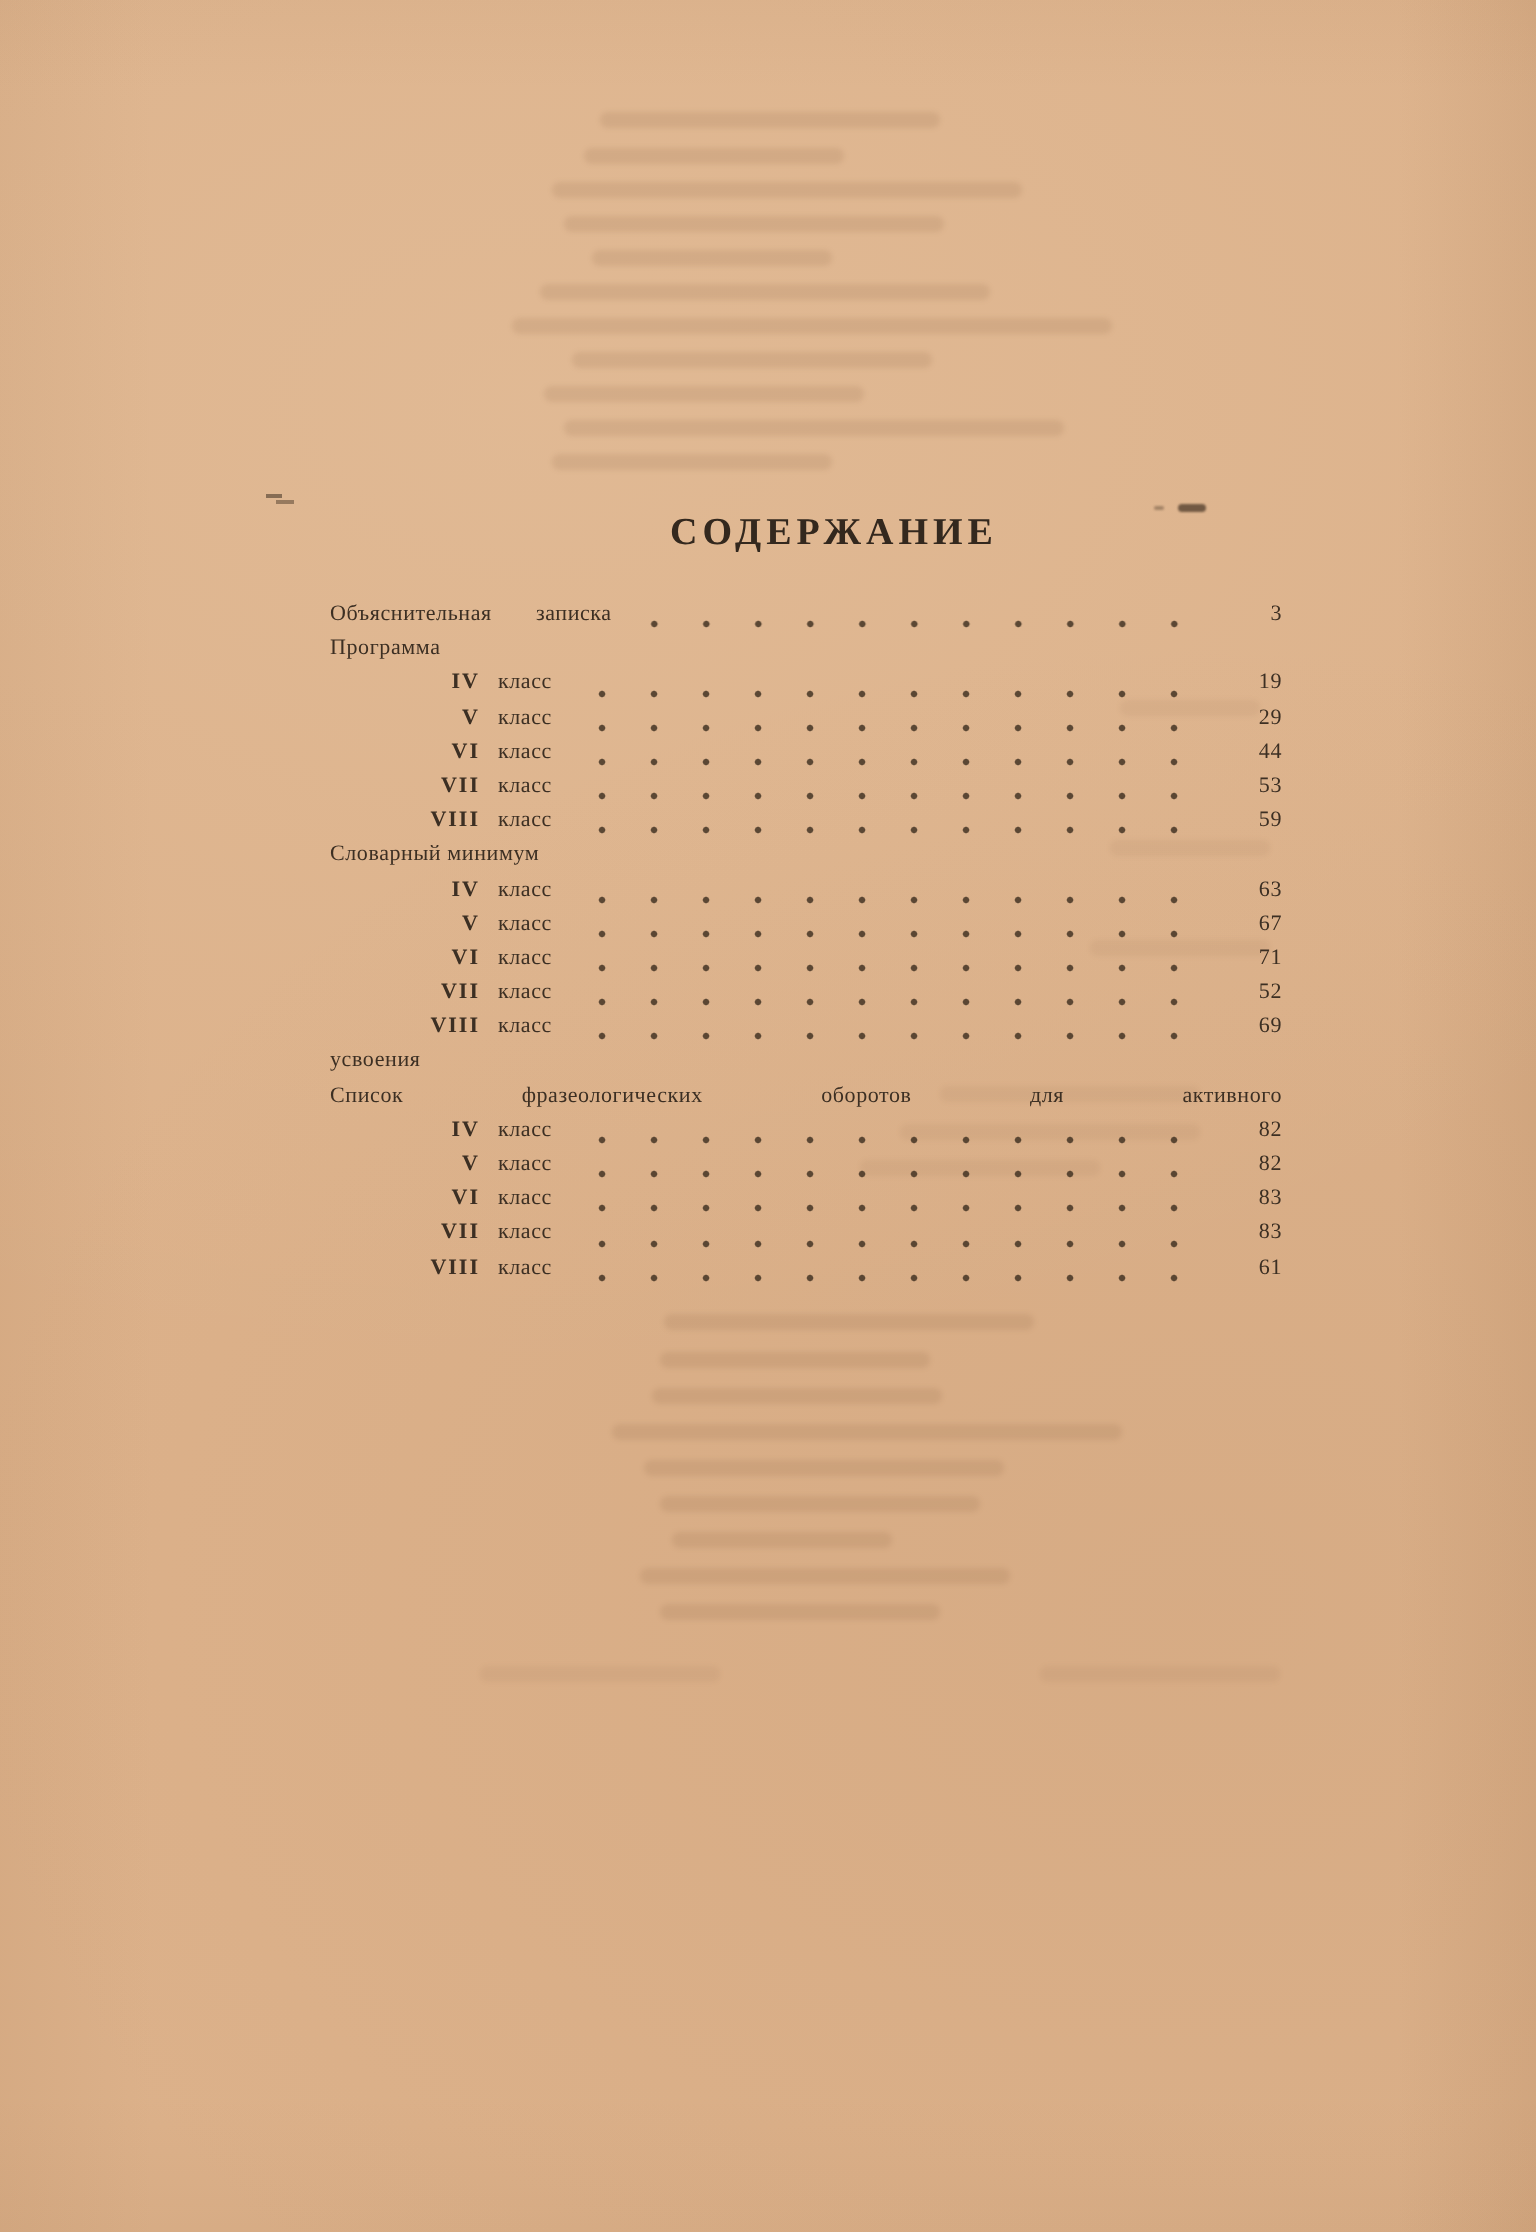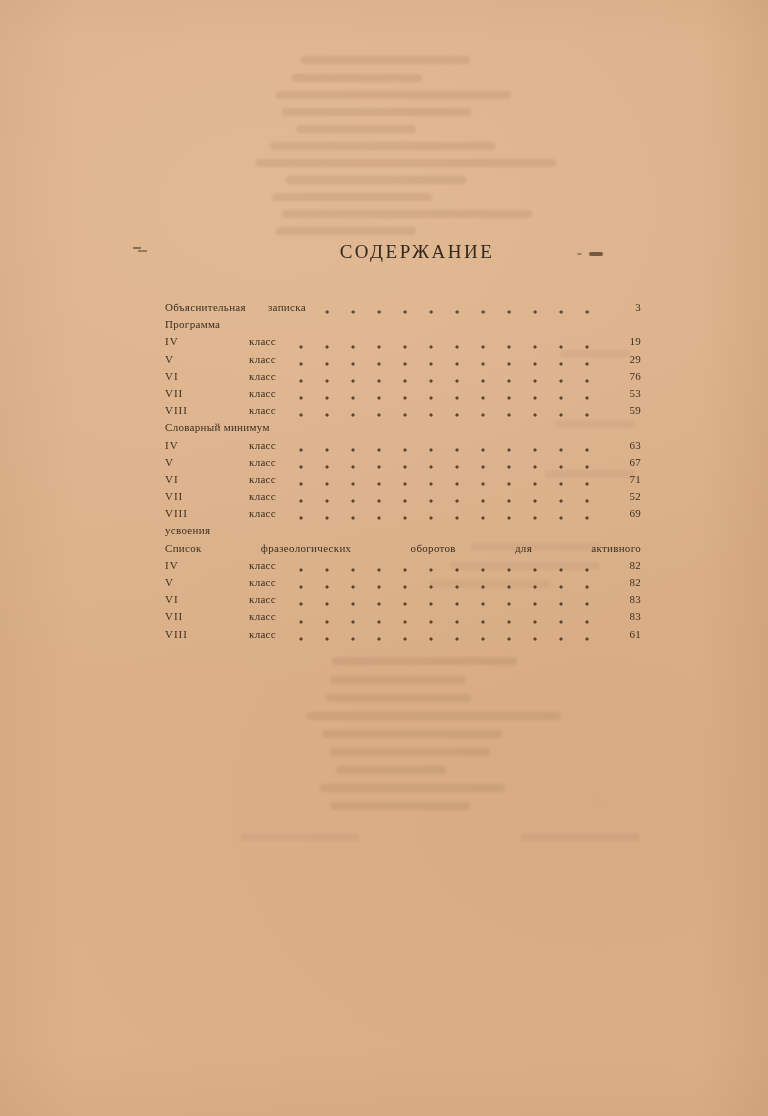--- a/index.html
+++ b/index.html
@@ -11,33 +11,33 @@
       radial-gradient(1100px 750px at 35% 18%, rgba(248,228,200,.16), transparent 65%),
       radial-gradient(900px 700px at 78% 72%, rgba(168,122,82,.10), transparent 70%),
       linear-gradient(90deg, rgba(158,112,72,.10), rgba(158,112,72,0) 10%, rgba(158,112,72,0) 91%, rgba(158,112,72,.15)),
       linear-gradient(0deg, rgba(158,112,72,.08), rgba(158,112,72,0) 6%, rgba(158,112,72,0) 96%, rgba(158,112,72,.06)),
       #dcb18a;
   }
   .bl{position:absolute;height:8px;border-radius:4px;background:rgba(122,86,52,.12);filter:blur(1.2px);}
   .bl.f{background:rgba(122,86,52,.07);}
   .title-wrap{position:absolute;top:241px;left:165px;width:476px;text-align:center;}
   .page-title{
-    display:inline-block;margin:0;font-size:19px;font-weight:normal;
+    display:inline-block;margin:15px;font-size:19px;font-weight:bold;
     letter-spacing:2.5px;color:#33281e;transform:translateX(14px);
   }
   .dashes-left{position:absolute;top:247px;left:133px;width:20px;height:5px;}
   .dashes-left::before{content:"";position:absolute;top:0;left:0;width:8px;height:1.6px;background:rgba(62,47,32,.55);}
   .dashes-left::after{content:"";position:absolute;top:3px;left:5px;width:9px;height:1.6px;background:rgba(62,47,32,.45);}
   .smudge-right{position:absolute;top:252px;left:589px;width:14px;height:4px;border-radius:2px;background:rgba(55,40,26,.65);filter:blur(.4px);}
   .smudge-right::before{content:"";position:absolute;top:1px;left:-12px;width:5px;height:2px;border-radius:1px;background:rgba(55,40,26,.35);}
   .toc{position:absolute;top:301px;left:165px;width:476px;font-size:11px;letter-spacing:.3px;}
   .row{display:flex;align-items:baseline;height:17.2px;white-space:nowrap;}
   .row.justified{display:block;text-align:justify;text-align-last:justify;white-space:normal;}
   .spread{word-spacing:19px;}
-  .numeral{display:inline-block;width:75px;letter-spacing:1px;}
+  .numeral{display:inline-block;width:75px;text-align:right;letter-spacing:1px;font-weight:bold;}
   .cls{margin-left:9px;}
   .leader{
     flex:1;align-self:stretch;margin:0 5px 0 12px;
     background-image:radial-gradient(circle, rgba(62,47,32,.82) 1.3px, rgba(62,47,32,0) 1.9px);
     background-size:26px 6px;background-repeat:repeat-x;
     background-position:right 2px bottom 3px;
   }
   .pagenum{width:34px;text-align:right;}
 </style>
 </head>
@@ -103,21 +103,21 @@
     <div class="row">
       <span class="numeral">V</span>
       <span class="cls">класс</span>
       <span class="leader"></span>
       <span class="pagenum">29</span>
     </div>
     <div class="row">
       <span class="numeral">VI</span>
       <span class="cls">класс</span>
       <span class="leader"></span>
-      <span class="pagenum">76</span>
+      <span class="pagenum">44</span>
     </div>
     <div class="row">
       <span class="numeral">VII</span>
       <span class="cls">класс</span>
       <span class="leader"></span>
       <span class="pagenum">53</span>
     </div>
     <div class="row">
       <span class="numeral">VIII</span>
       <span class="cls">класс</span>

